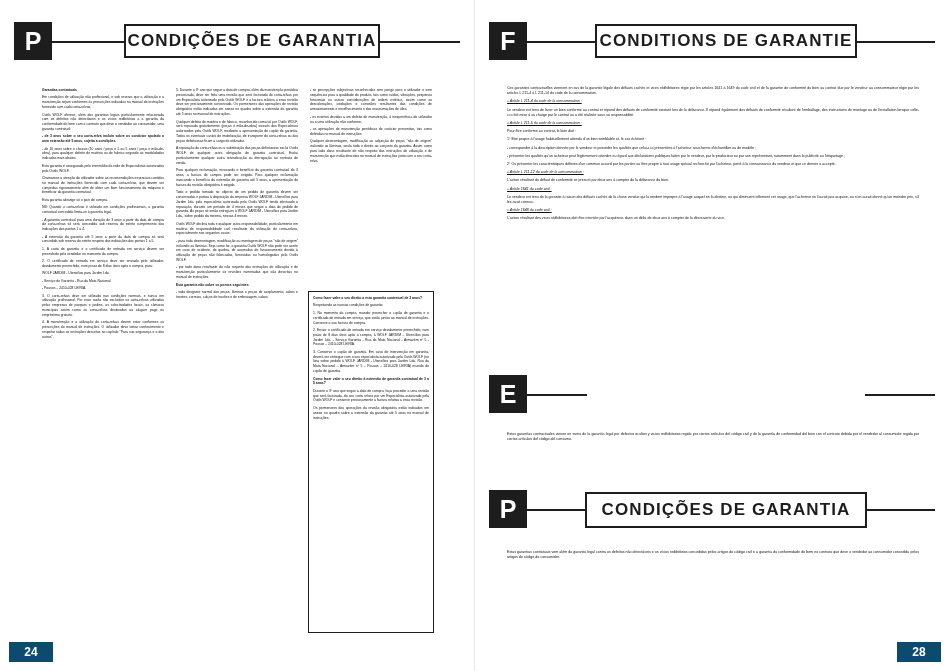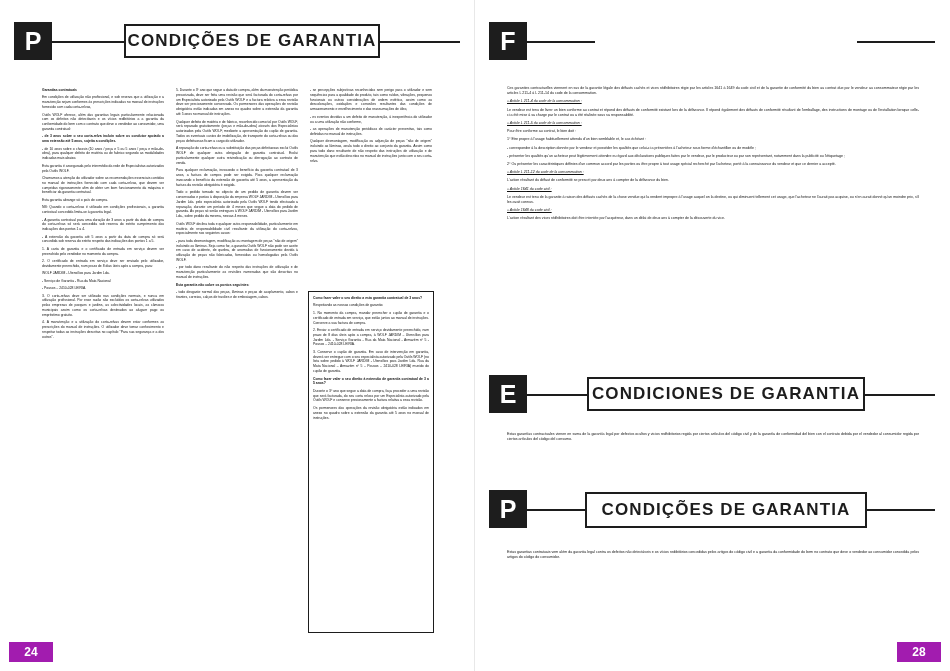--- a/index.html
+++ b/index.html
@@ -145,21 +145,21 @@
   }
   .block p { margin: 0 0 3px 0; }
   .block p.iu { font-style: italic; text-decoration: underline; }
 
   
   .page-num {
     position: absolute;
     bottom: 9px;
     width: 44px;
     height: 20px;
-    background: #a21caf;
+    background: #0c4a6e;
     color: #fff;
     font-weight: bold;
     font-size: 12px;
     line-height: 20px;
     text-align: center;
     font-family: "Liberation Sans", sans-serif;
   }
   .page-num.left { left: 9px; }
   .page-num.right { right: 9px; }
 </style>
@@ -237,20 +237,23 @@
     </div>
 
     <div class="page-num left">24</div>
   </div>
 
   <div class="half right">
 
     <div class="lang-badge" style="left:14px; top:22px;">F</div>
 
     <div class="title-rule" style="left:52px; top:41px; width:68px;"></div>
+    <div class="title-box" style="left:120px; top:24px; width:262px; height:34px;">
+      <span class="title-text">CONDITIONS DE GARANTIE</span>
+    </div>
     <div class="title-rule" style="left:382px; top:41px; width:78px;"></div>
 
     <div class="block" style="left:32px; top:86px; width:412px; height:272px;">
       <p>Ces garanties contractuelles viennent en sus de la garantie légale des défauts cachés et vices rédhibitoires régie par les articles 1641 à 1649 du code civil et de la garantie de conformité du bien au contrat due par le vendeur au consommateur régie par les articles L 211-4 à L 211-14 du code de la consommation.</p>
 
       <p class="iu">» Article L 211-4 du code de la consommation :</p>
       <p>Le vendeur est tenu de livrer un bien conforme au contrat et répond des défauts de conformité existant lors de la délivrance. Il répond également des défauts de conformité résultant de l'emballage, des instructions de montage ou de l'installation lorsque celle-ci a été mise à sa charge par le contrat ou a été réalisée sous sa responsabilité.</p>
 
       <p class="iu">» Article L 211-5 du code de la consommation :</p>
       <p>Pour être conforme au contrat, le bien doit :</p>
@@ -264,23 +267,20 @@
 
       <p class="iu">» Article 1641 du code civil :</p>
       <p>Le vendeur est tenu de la garantie à raison des défauts cachés de la chose vendue qui la rendent impropre à l'usage auquel on la destine, ou qui diminuent tellement cet usage, que l'acheteur ne l'aurait pas acquise, ou n'en aurait donné qu'un moindre prix, s'il les avait connus.</p>
 
       <p class="iu">» Article 1648 du code civil :</p>
       <p>L'action résultant des vices rédhibitoires doit être intentée par l'acquéreur, dans un délai de deux ans à compter de la découverte du vice.</p>
     </div>
 
     <div class="lang-badge" style="left:14px; top:375px;">E</div>
     <div class="title-rule" style="left:52px; top:394px; width:60px;"></div>
-    <div class="title-box" style="left:112px; top:377px; width:278px; height:34px;">
-      <span class="title-text">CONDICIONES DE GARANTIA</span>
-    </div>
     <div class="title-rule" style="left:390px; top:394px; width:70px;"></div>
 
     <div class="block" style="left:32px; top:432px; width:412px; height:60px;">
       <p>Estas garantías contractuales vienen en suma de la garantía legal por defectos ocultos y vicios redhibitorios regida por ciertos artículos del código civil y de la garantía de conformidad del bien con el contrato debida por el vendedor al consumidor regida por ciertos artículos del código del consumo.</p>
     </div>
 
     <div class="lang-badge" style="left:14px; top:490px;">P</div>
     <div class="title-rule" style="left:52px; top:509px; width:58px;"></div>
     <div class="title-box" style="left:110px; top:492px; width:282px; height:36px;">
       <span class="title-text">CONDIÇÕES DE GARANTIA</span>

